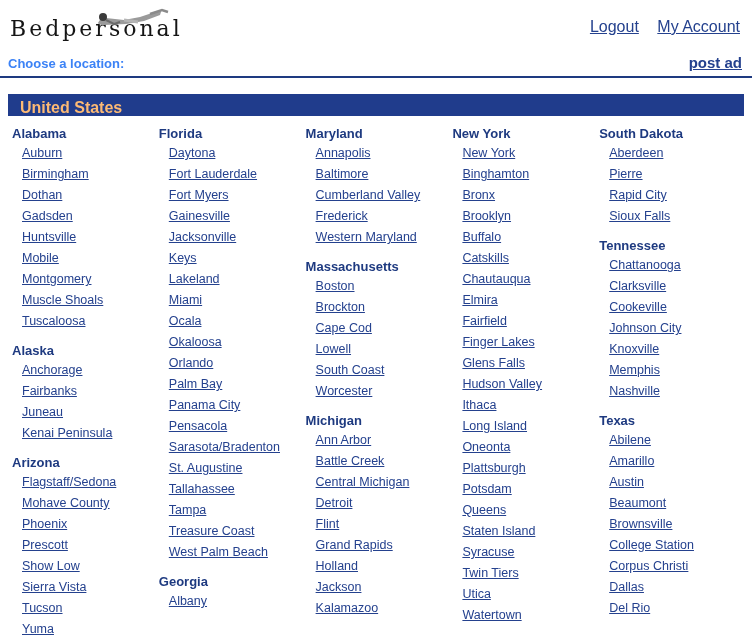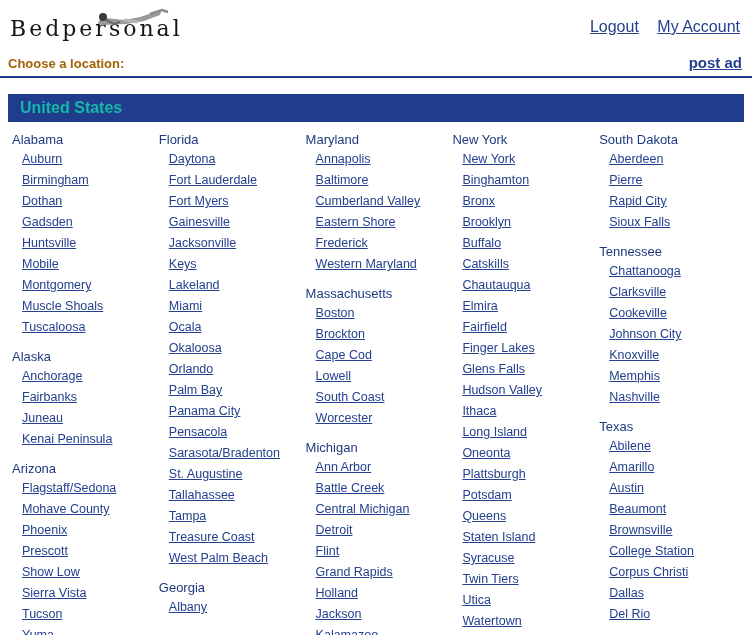--- a/index.html
+++ b/index.html
@@ -13,34 +13,34 @@
   .logo-wrap { position:relative; }
   .logo-text { font-family:"DejaVu Serif", serif; font-size:22px; color:#151515;
     letter-spacing:3px; line-height:34px; }
   .logo-figure { position:absolute; left:84px; top:-4px; width:76px; height:20px; }
   .top-nav { margin-top:6px; font-size:16px; color:#24418e; }
   .top-nav a { margin-left:14px; }
 
   
   .choose-row { display:flex; justify-content:space-between; align-items:flex-end;
     padding:8px 10px 5px 8px; border-bottom:2px solid #1e3a80; }
-  .choose-label { font-size:13px; font-weight:bold; color:#a16207; }
+  .choose-label { font-size:13px; font-weight:bold; color:#3b82f6; }
   .post-ad { font-size:15px; font-weight:bold; }
 
   
-  .banner { margin:16px 8px 0 8px; background:#203c8c; color:#14b8a6;
-    font-size:16px; font-weight:bold; padding:5px 0 5px 12px; height:28px;
+  .banner { margin:16px 8px 0 8px; background:#203c8c; color:#fdba74;
+    font-size:16px; font-weight:bold; padding:5px 0 5px 12px; height:22px;
     line-height:18px; }
 
   
   .columns { display:grid; grid-template-columns:repeat(5,1fr);
     padding:6px 6px 0 12px; align-items:start; }
   .state-group { margin-top:9px; }
   .state-group:first-child { margin-top:2px; }
-  .state-name { font-size:13px; font-weight:normal; color:#1e3a80;
+  .state-name { font-size:13px; font-weight:bold; color:#1e3a80;
     line-height:19px; }
   .city { line-height:21px; font-size:12.5px; padding-left:10px;
     white-space:nowrap; }
 </style>
 </head>
 <body>
 
 <div class="top-header">
   <div class="logo-wrap">
     <span class="logo-text">Bedpersonal</span>
@@ -128,21 +128,20 @@
         <div class="state-name">Georgia</div>
         <div class="city"><a>Albany</a></div>
       </div>
     </div>
     <div class="column">
       <div class="state-group">
         <div class="state-name">Maryland</div>
         <div class="city"><a>Annapolis</a></div>
         <div class="city"><a>Baltimore</a></div>
         <div class="city"><a>Cumberland Valley</a></div>
-        <div class="city"><a>Eastern Shore</a></div>
         <div class="city"><a>Frederick</a></div>
         <div class="city"><a>Western Maryland</a></div>
       </div>
       <div class="state-group">
         <div class="state-name">Massachusetts</div>
         <div class="city"><a>Boston</a></div>
         <div class="city"><a>Brockton</a></div>
         <div class="city"><a>Cape Cod</a></div>
         <div class="city"><a>Lowell</a></div>
         <div class="city"><a>South Coast</a></div>

